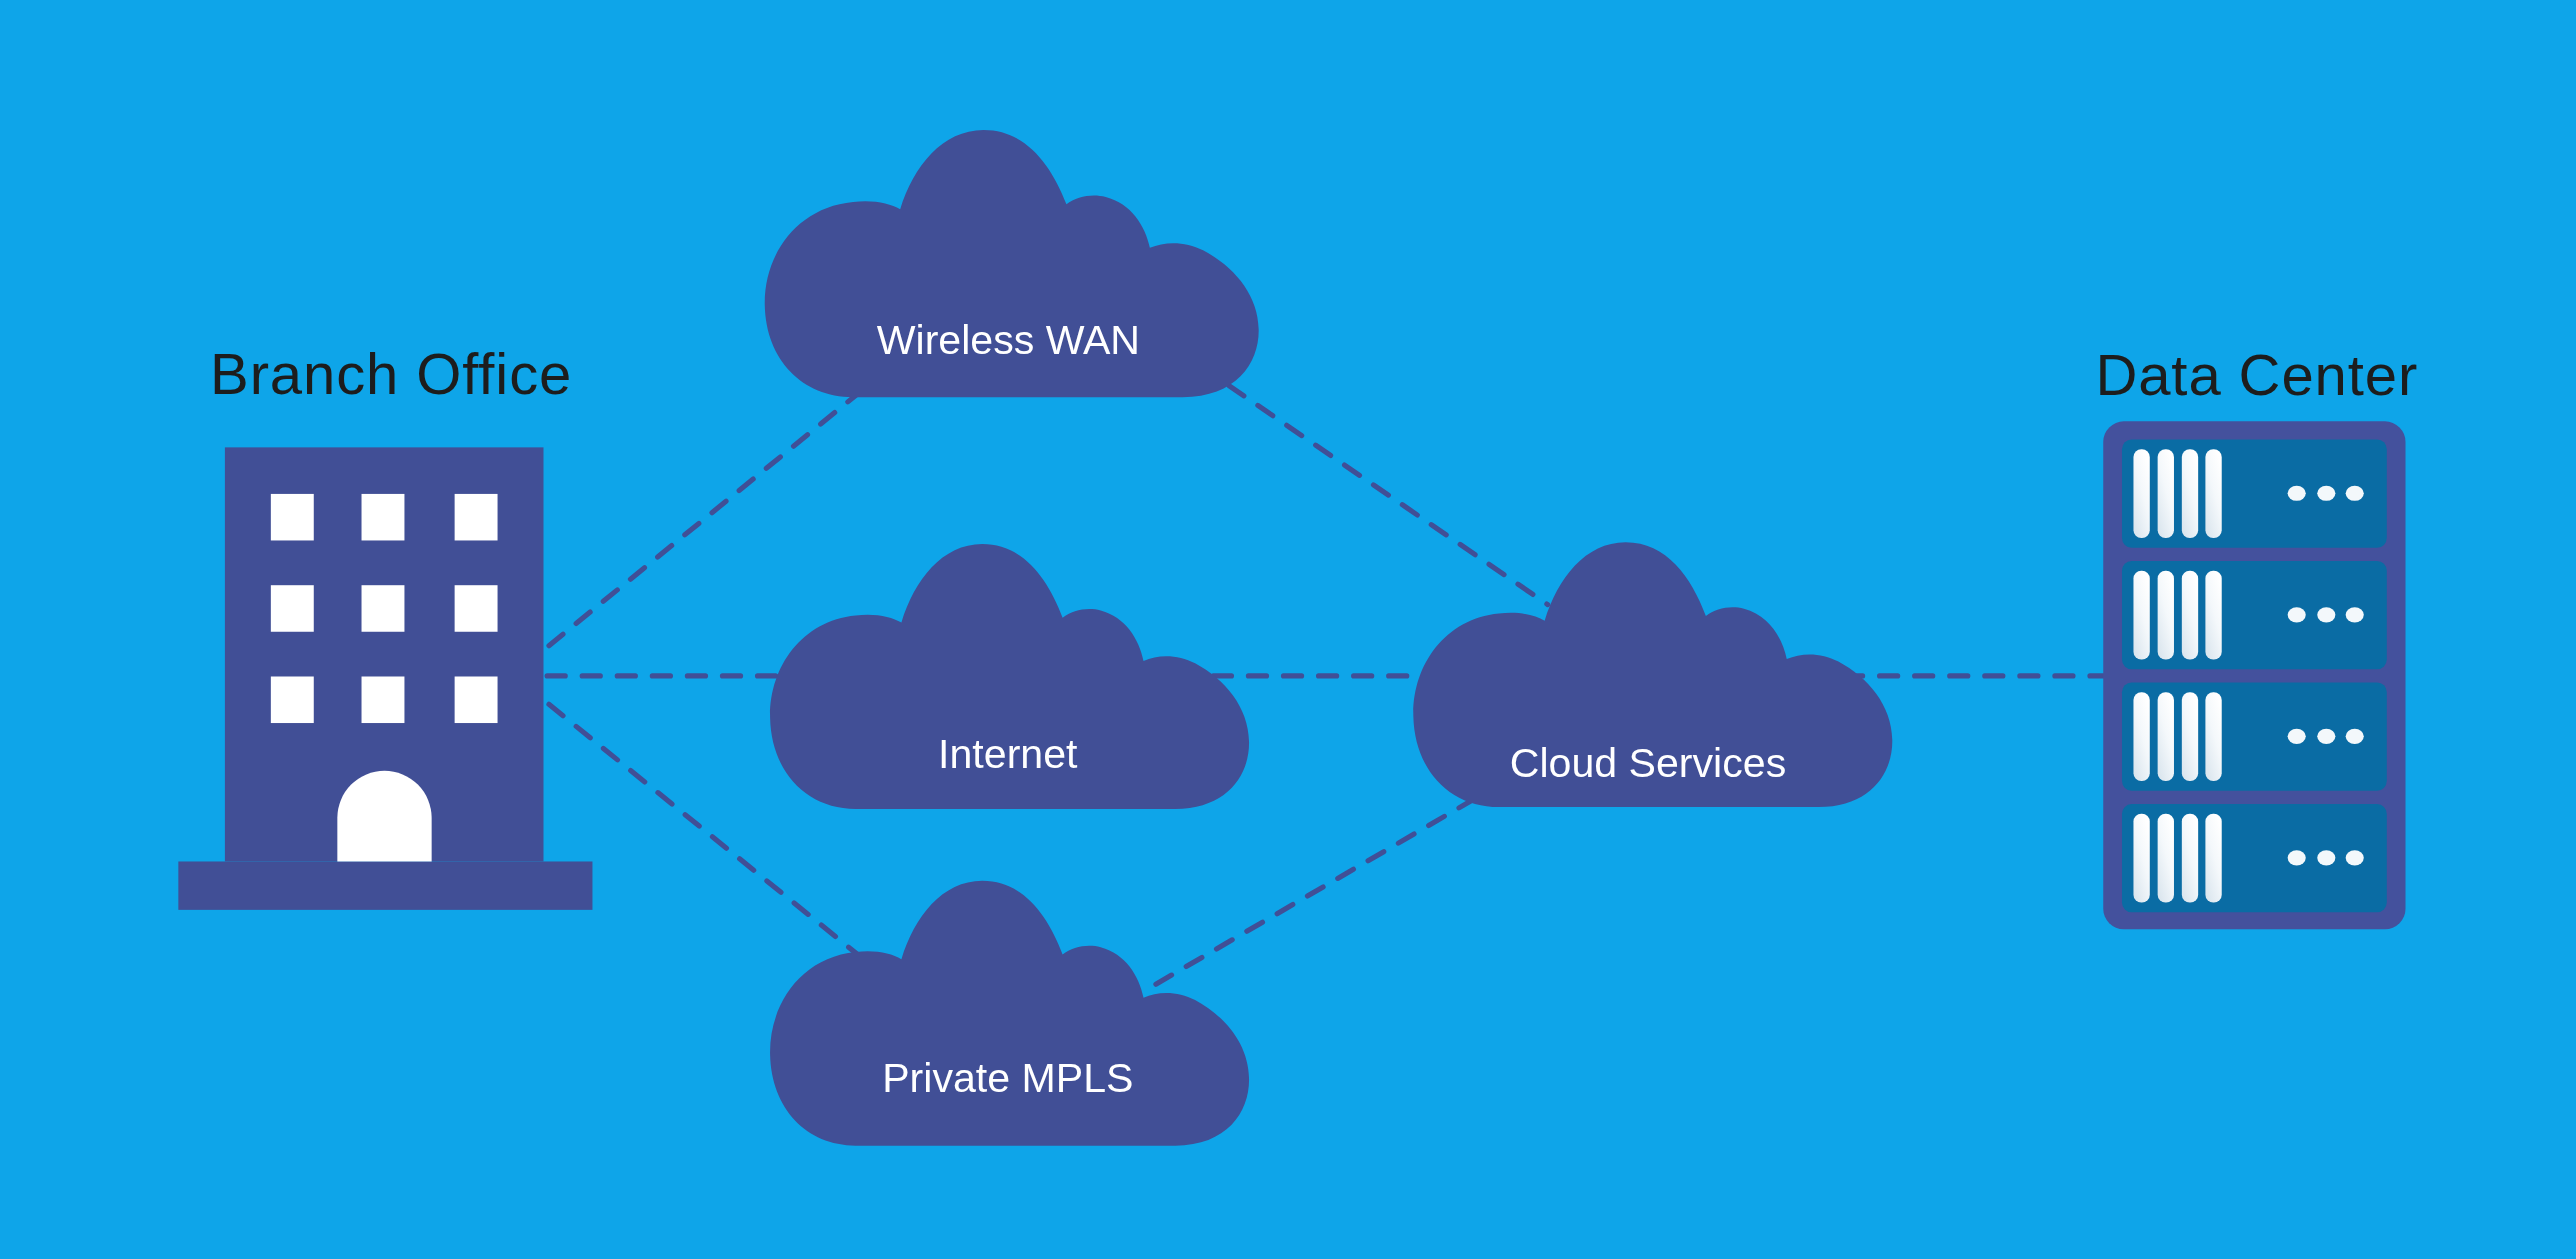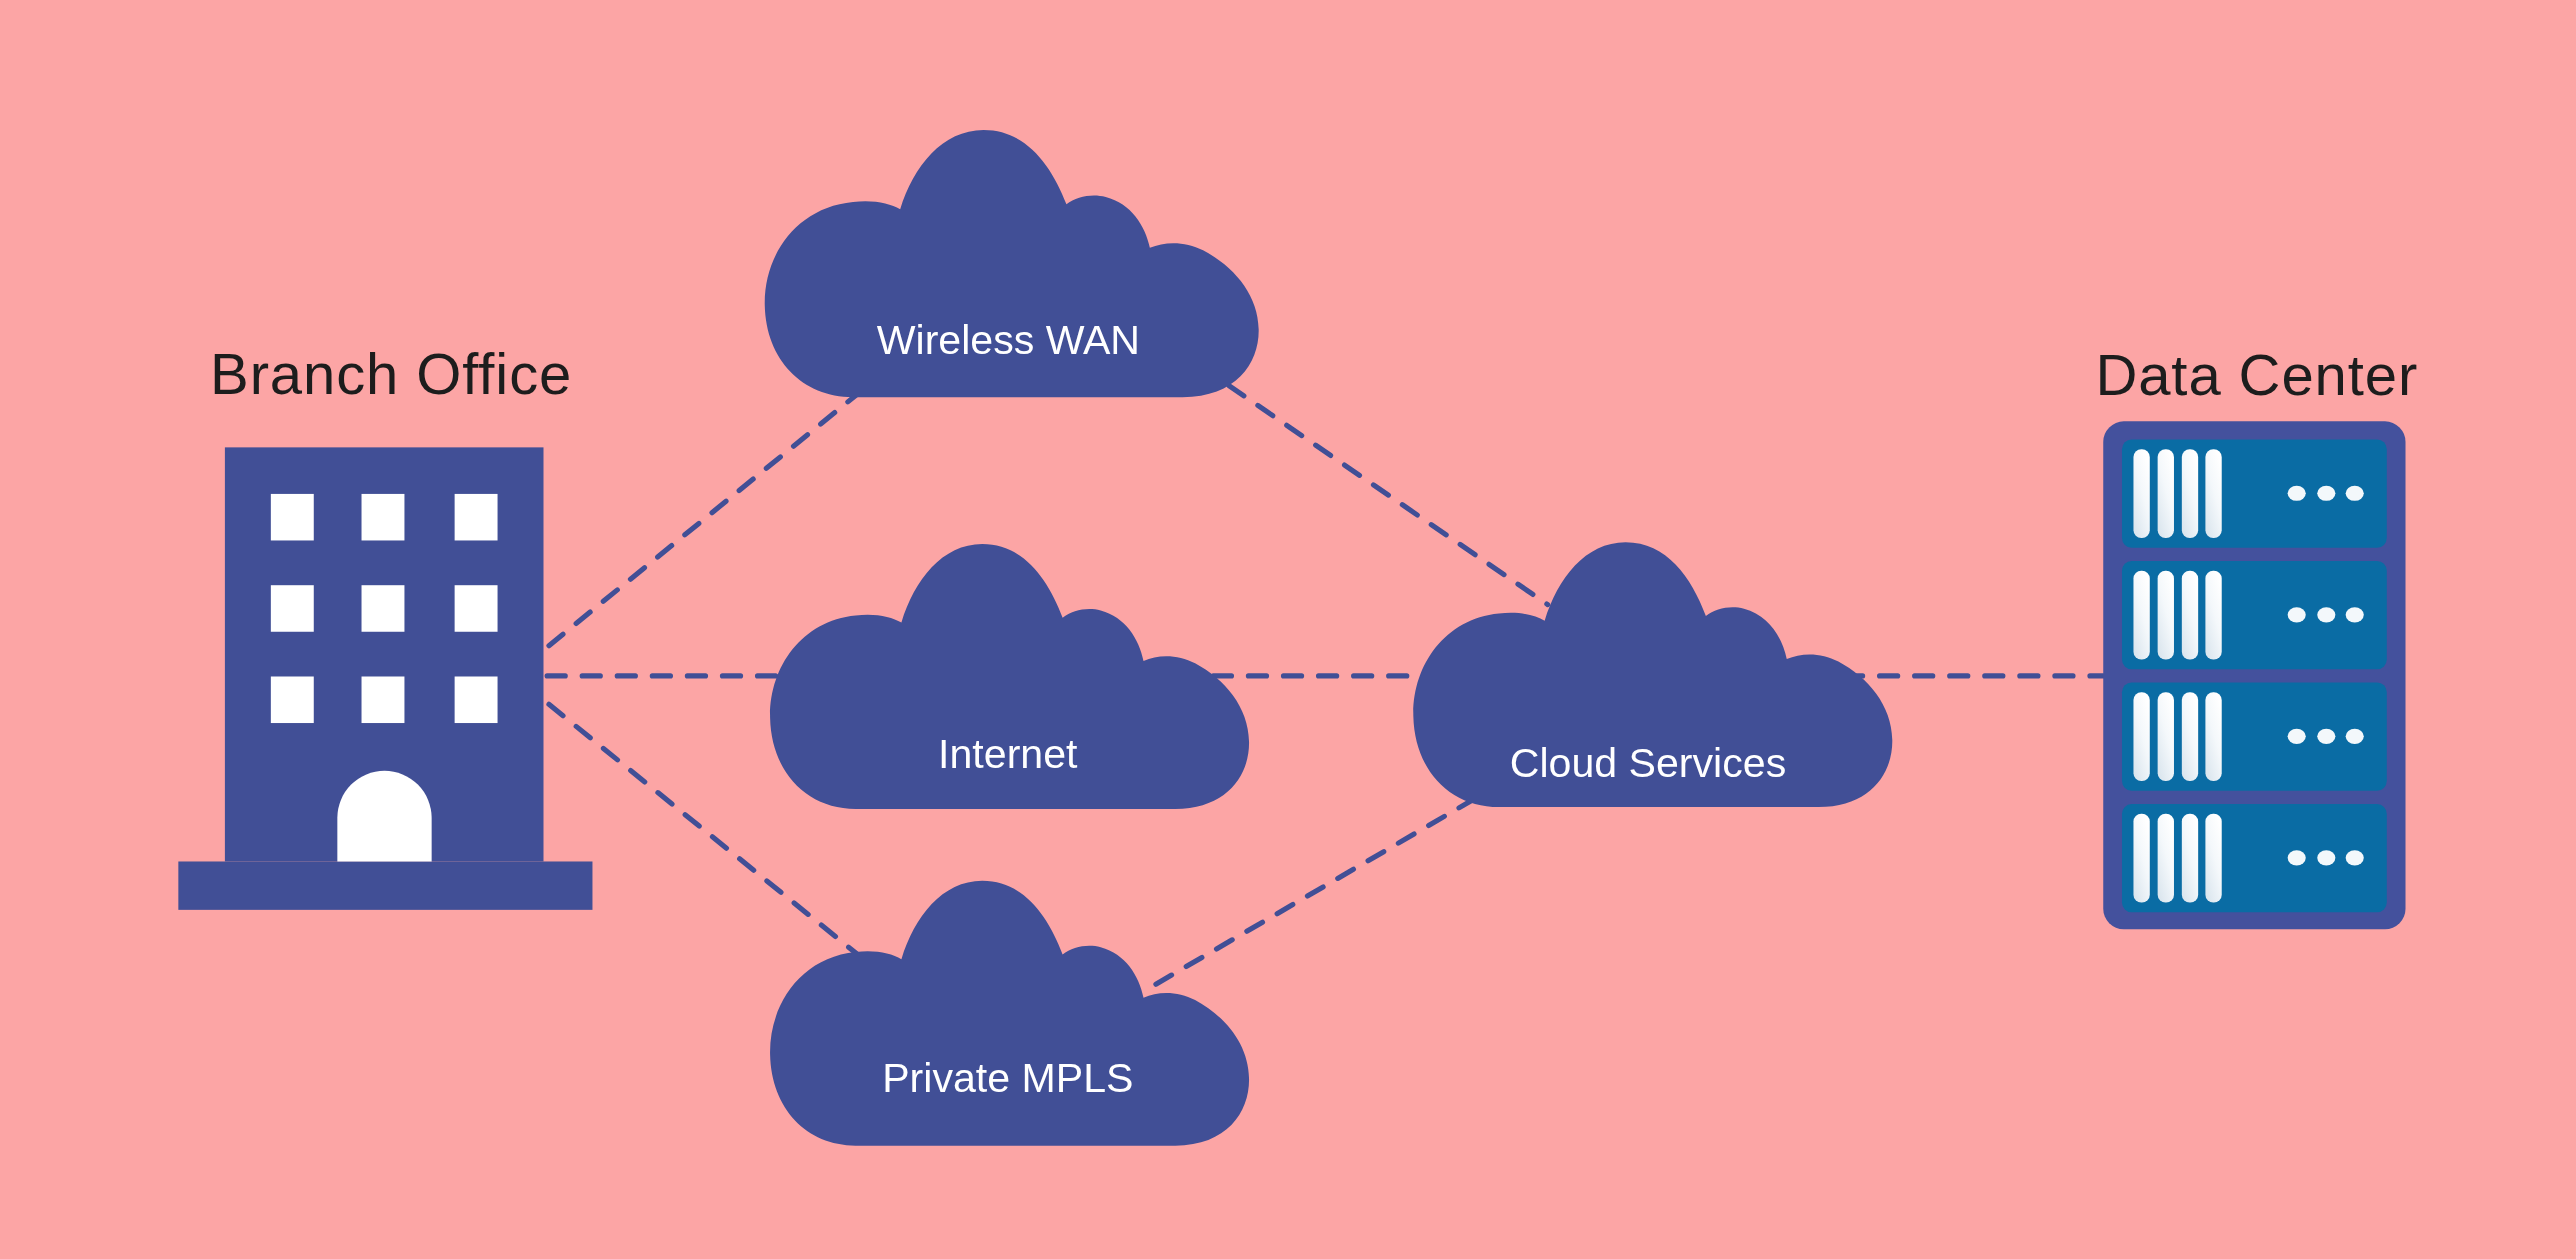--- a/index.html
+++ b/index.html
@@ -2,21 +2,21 @@
 <html style="font-size:9.7px"><head>
 <meta charset="utf-8">
 <style>
   html, body {
     margin: 0;
     padding: 0;
     background: #ffffff;
   }
   .diagram-wrap {
     width: 100vw;
-    background: #fca5a5;
+    background: #0ea5e9;
     text-align: right;
   }
   svg {
     display: block;
     width: 100vw;
     height: auto;
   }
   .node-label {
     font-family: "Liberation Sans", sans-serif;
     font-size: 96px;

